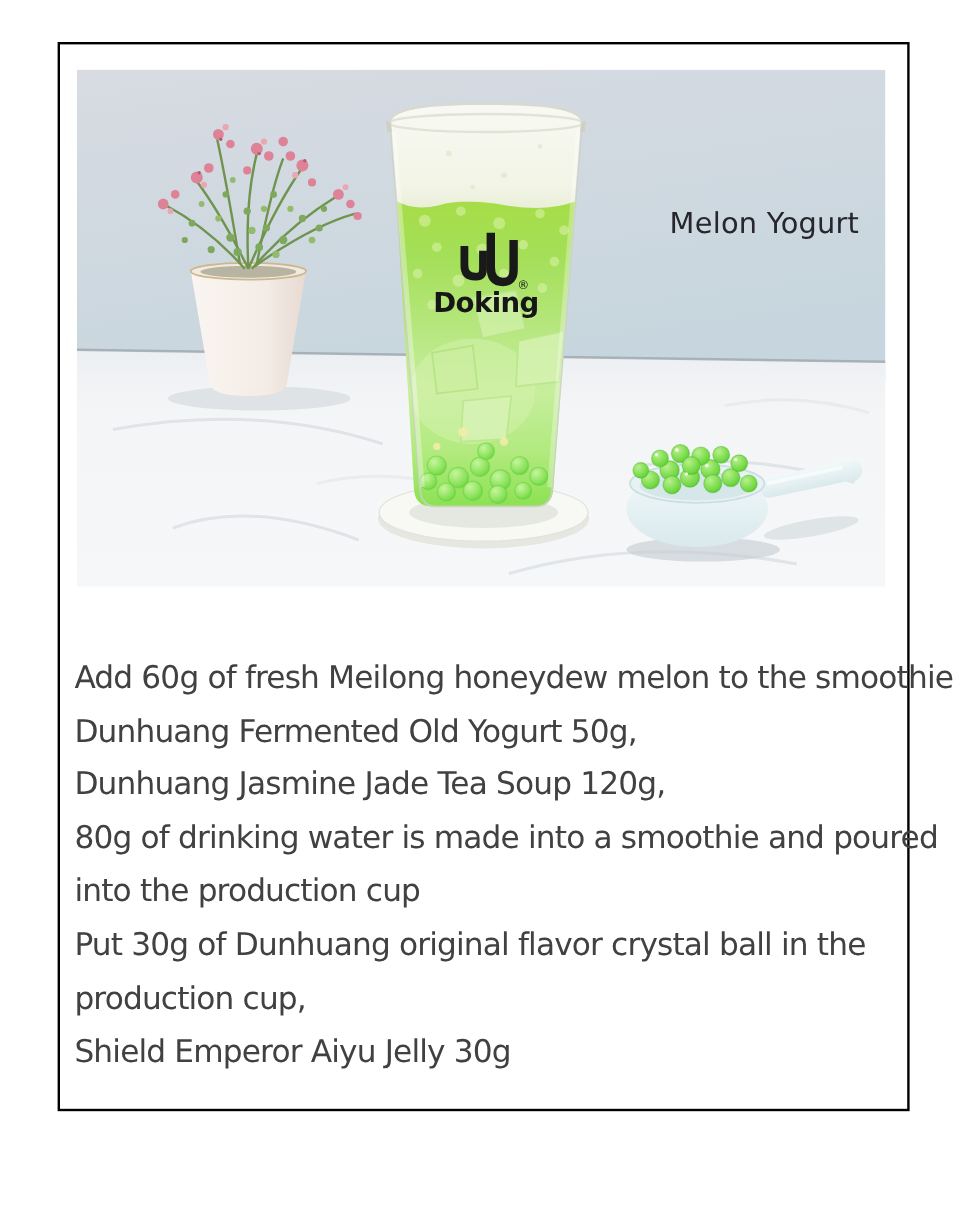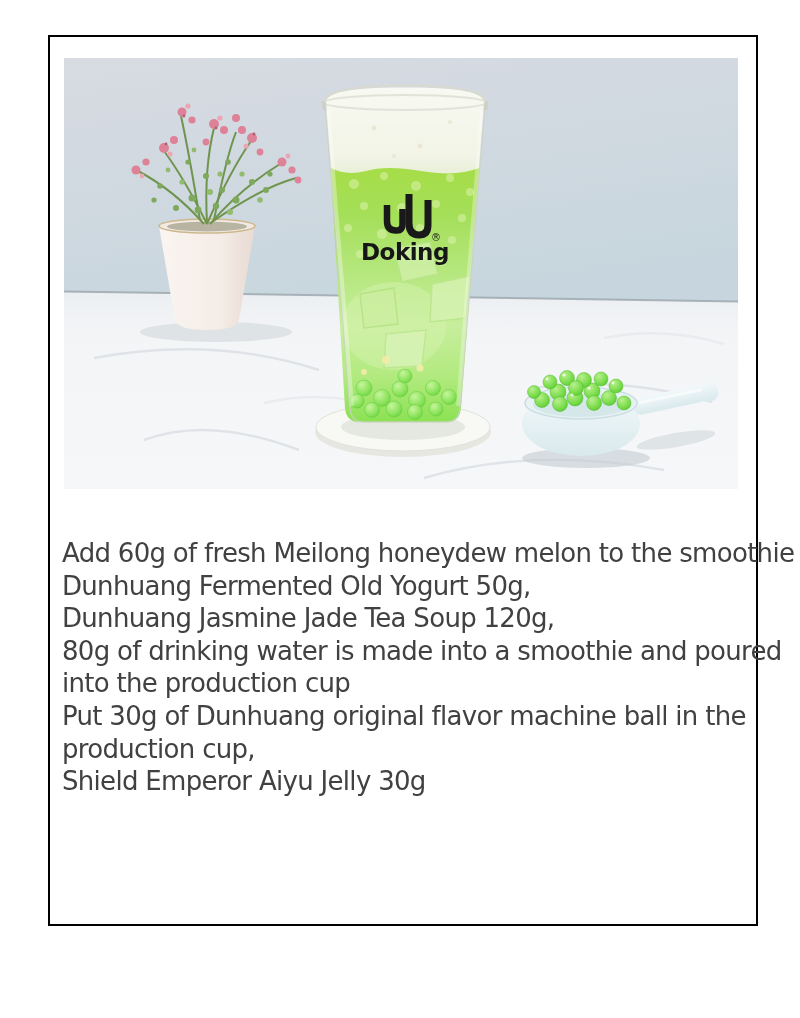--- a/index.html
+++ b/index.html
@@ -38,20 +38,21 @@
     position:absolute;
     left:12px;top:500px;
     width:690px;
     color:var(--recipe-text,#414141);
   }
   .recipe-line{
     font-size:26px;
     line-height:32.6px;
     letter-spacing:-0.7px;
     white-space:nowrap;
+    margin-top:12px;
   }
 </style>
 </head>
 <body>
 
 <div class="frame">
 
   <div class="photo">
     <svg width="674" height="431" viewBox="0 0 674 431">
       <defs>
@@ -312,26 +313,27 @@
         <g fill="#ffffff" opacity="0.75">
           <circle cx="500" cy="317" r="1.6"></circle>
             <circle cx="525" cy="330" r="1.6"></circle>
           <circle cx="483" cy="321" r="1.4"></circle>
             <circle cx="549" cy="325" r="1.4"></circle>
           <circle cx="508" cy="337" r="1.4"></circle>
         </g>
       </g>
     </svg>
 
+    <div class="product-label">Melon Yogurt</div>
   </div>
 
   <div class="recipe">
     <div class="recipe-line">Add 60g of fresh Meilong honeydew melon to the smoothie</div>
     <div class="recipe-line">Dunhuang Fermented Old Yogurt 50g,</div>
     <div class="recipe-line">Dunhuang Jasmine Jade Tea Soup 120g,</div>
     <div class="recipe-line">80g of drinking water is made into a smoothie and poured</div>
     <div class="recipe-line">into the production cup</div>
-    <div class="recipe-line">Put 30g of Dunhuang original flavor machine ball in the</div>
+    <div class="recipe-line">Put 30g of Dunhuang original flavor crystal ball in the</div>
     <div class="recipe-line">production cup,</div>
     <div class="recipe-line">Shield Emperor Aiyu Jelly 30g</div>
   </div>
 
 </div>
 
 </body></html>

